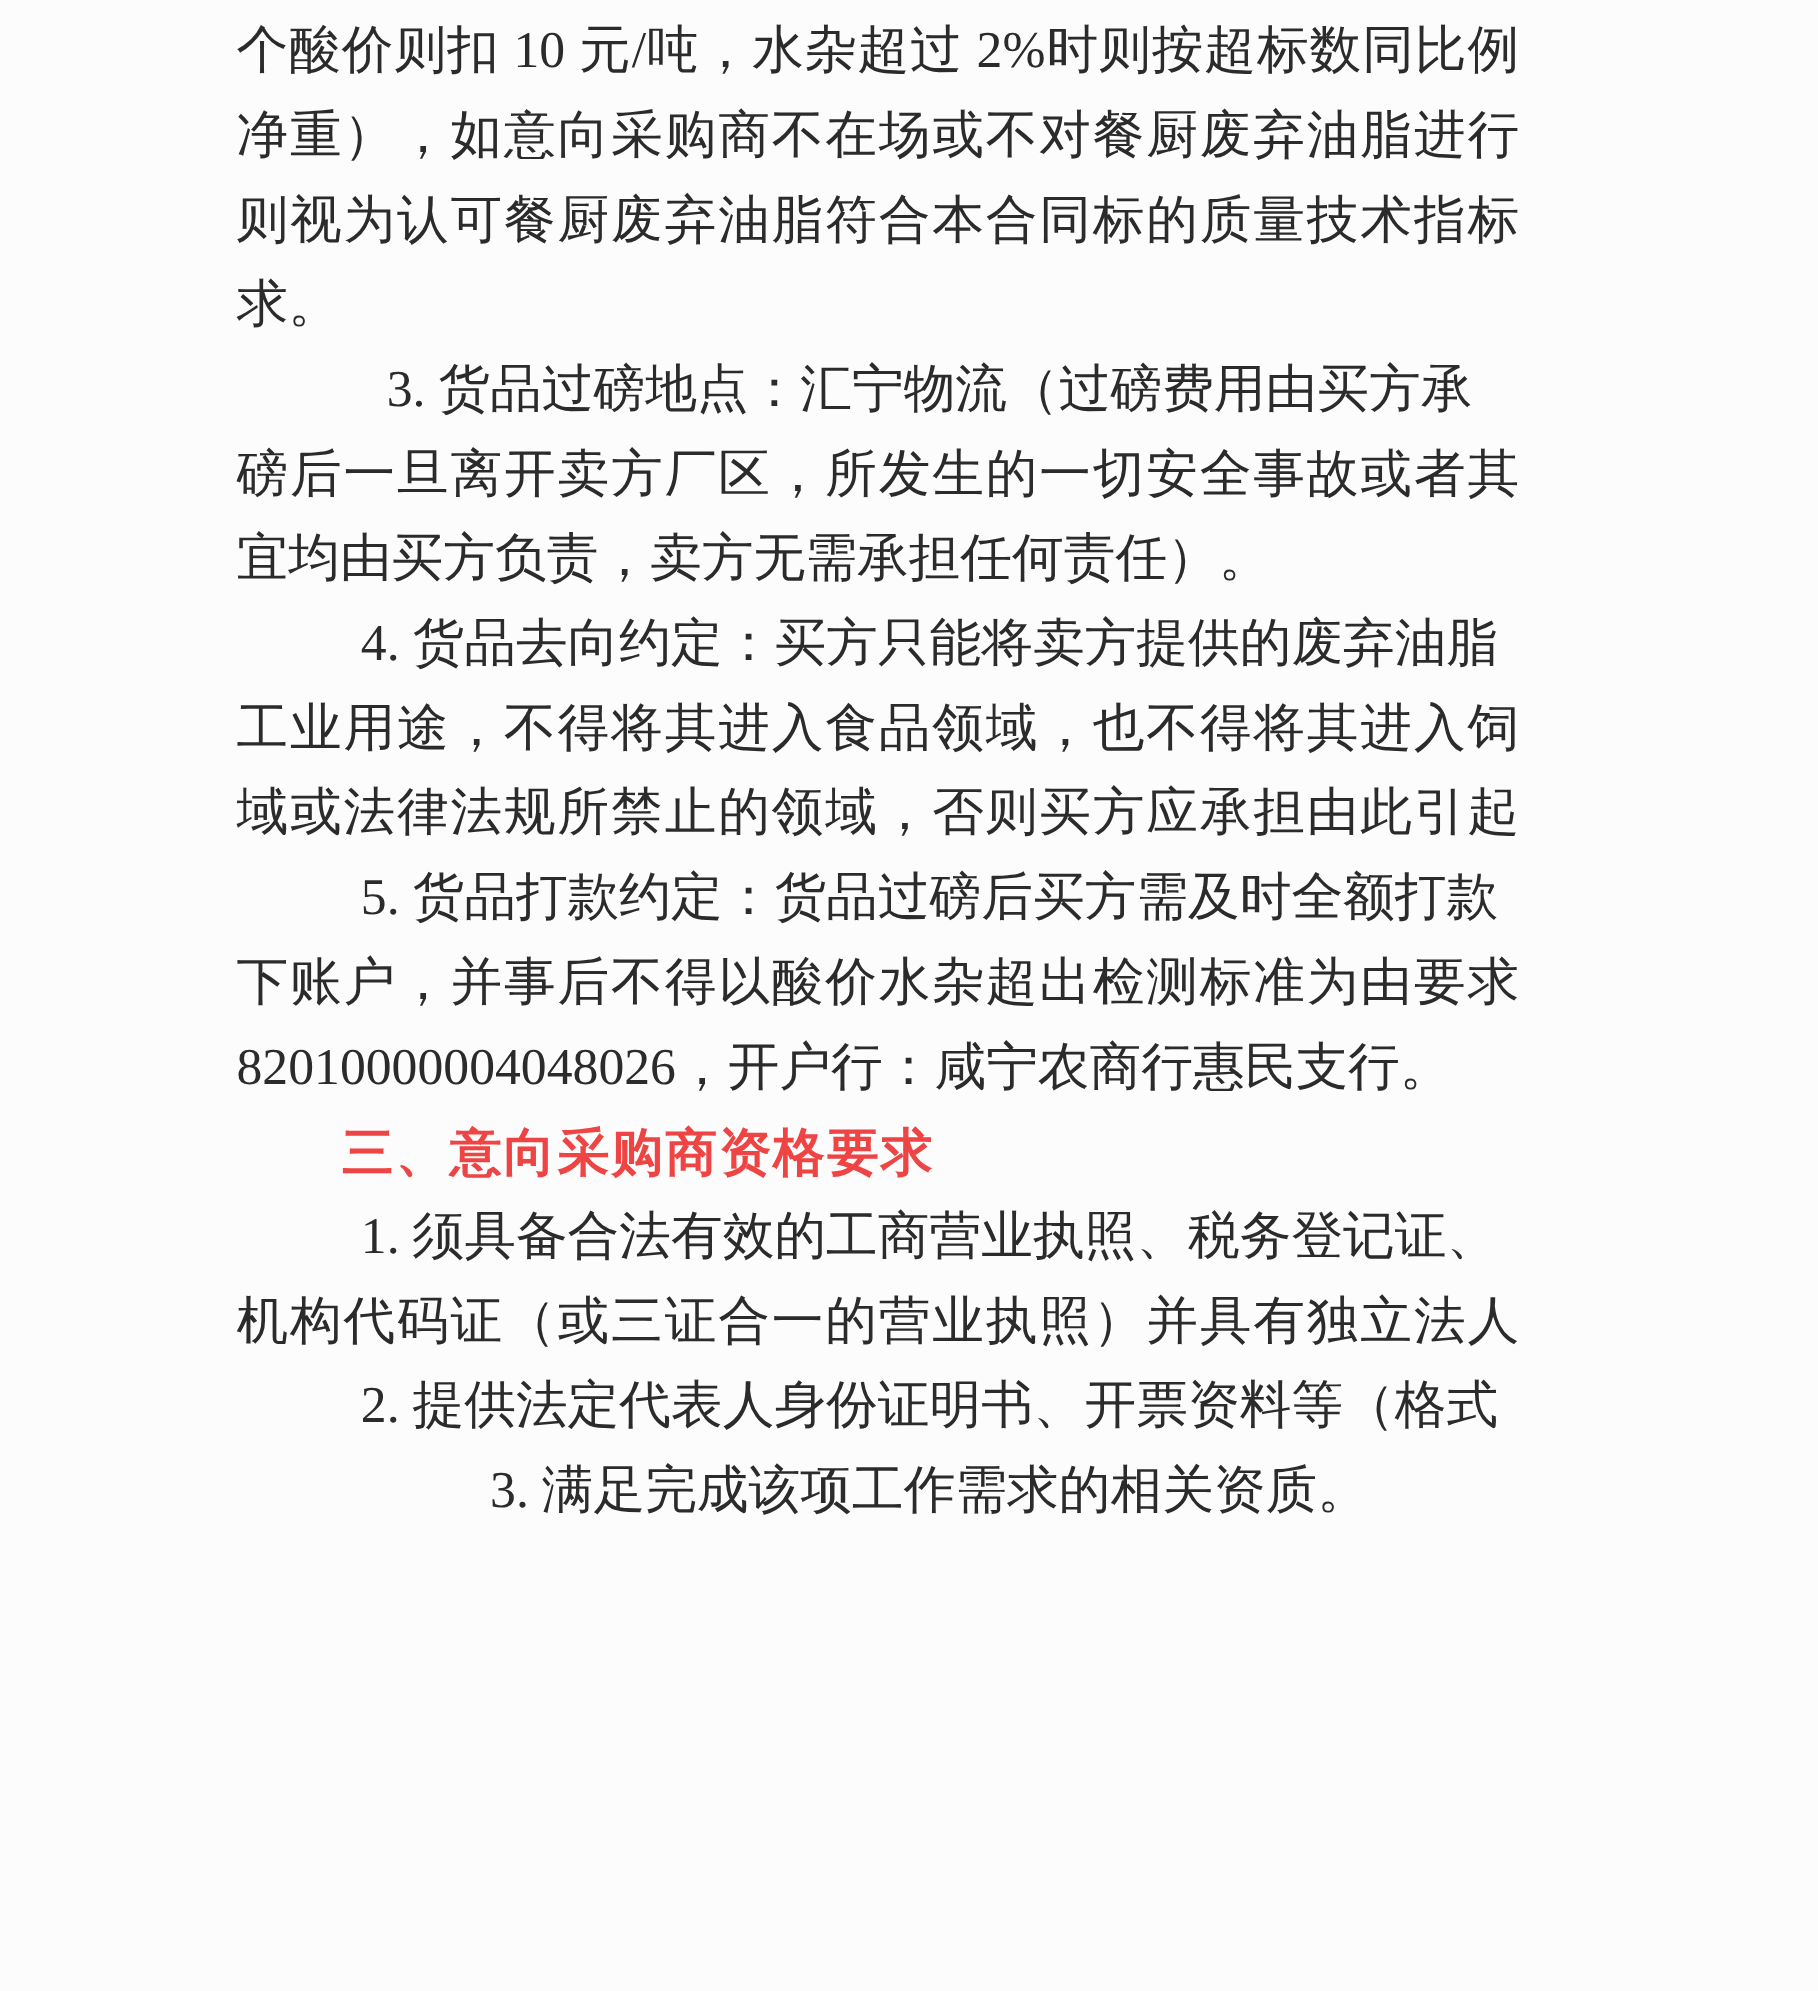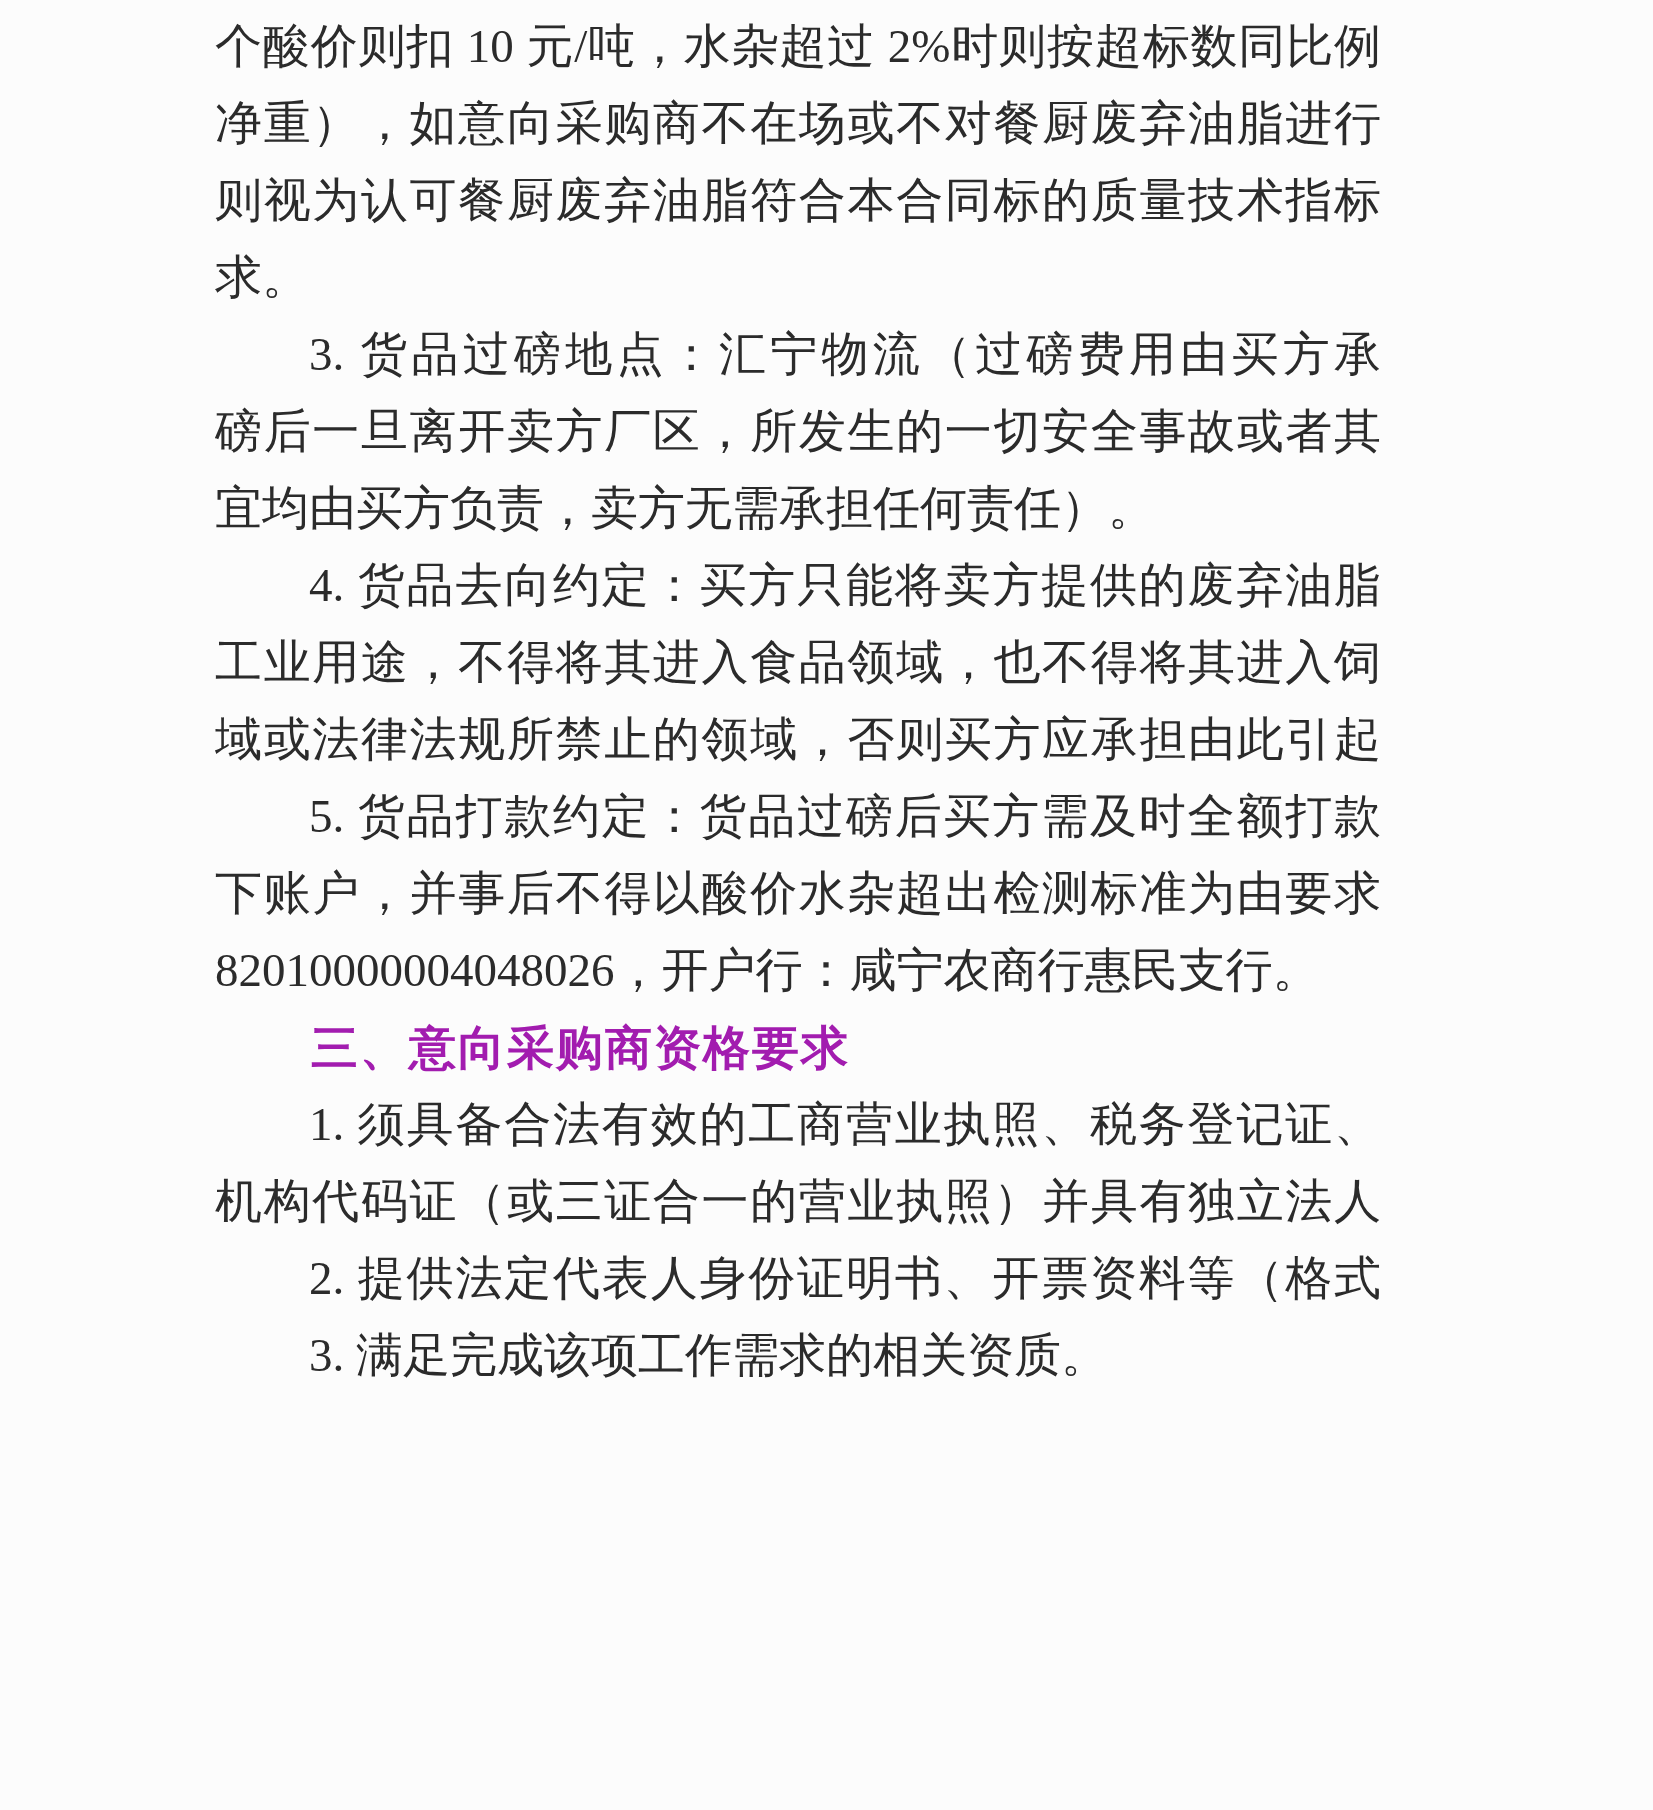--- a/index.html
+++ b/index.html
@@ -29,25 +29,26 @@
     overflow: hidden;
     text-align: left;
     white-space: normal;
   }
   .ln.fill {
     text-align: justify;
     text-align-last: justify;
   }
   .ln.indent {
     padding-left: 94px;
+    text-align: center;
   }
   .ln.heading {
     font-family: "Liberation Sans", "DejaVu Sans", sans-serif;
     font-weight: 700;
-    color: #a21caf;
+    color: #ef4444;
     padding-left: 96px;
     letter-spacing: 2px;
   }
 </style>
 </head>
 <body>
 
 <div class="page">
   <div class="content">
       <div class="ln fill">个酸价则扣 10 元/吨，水杂超过 2%时则按超标数同比例扣减</div>

